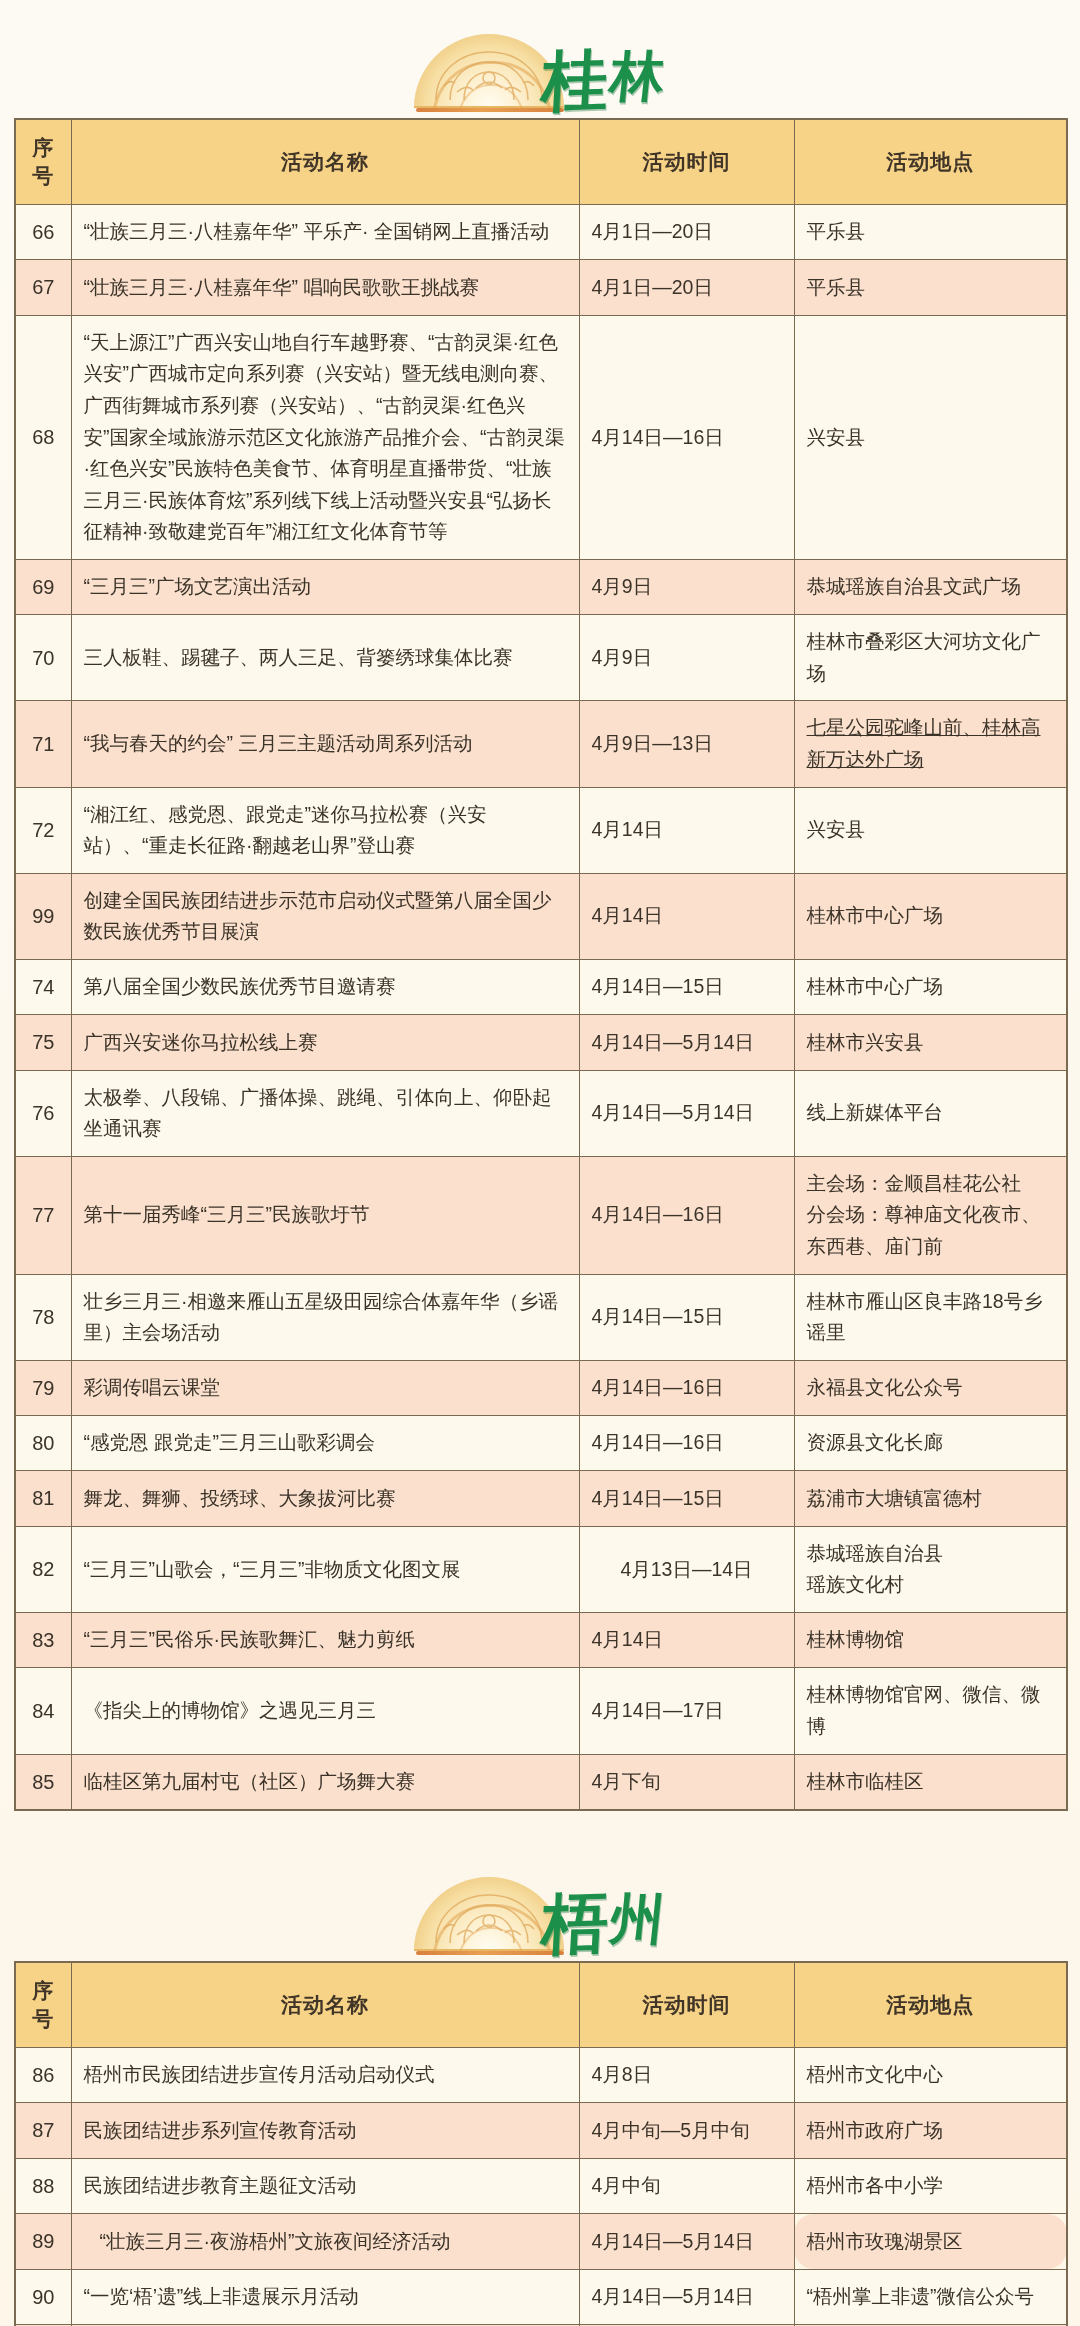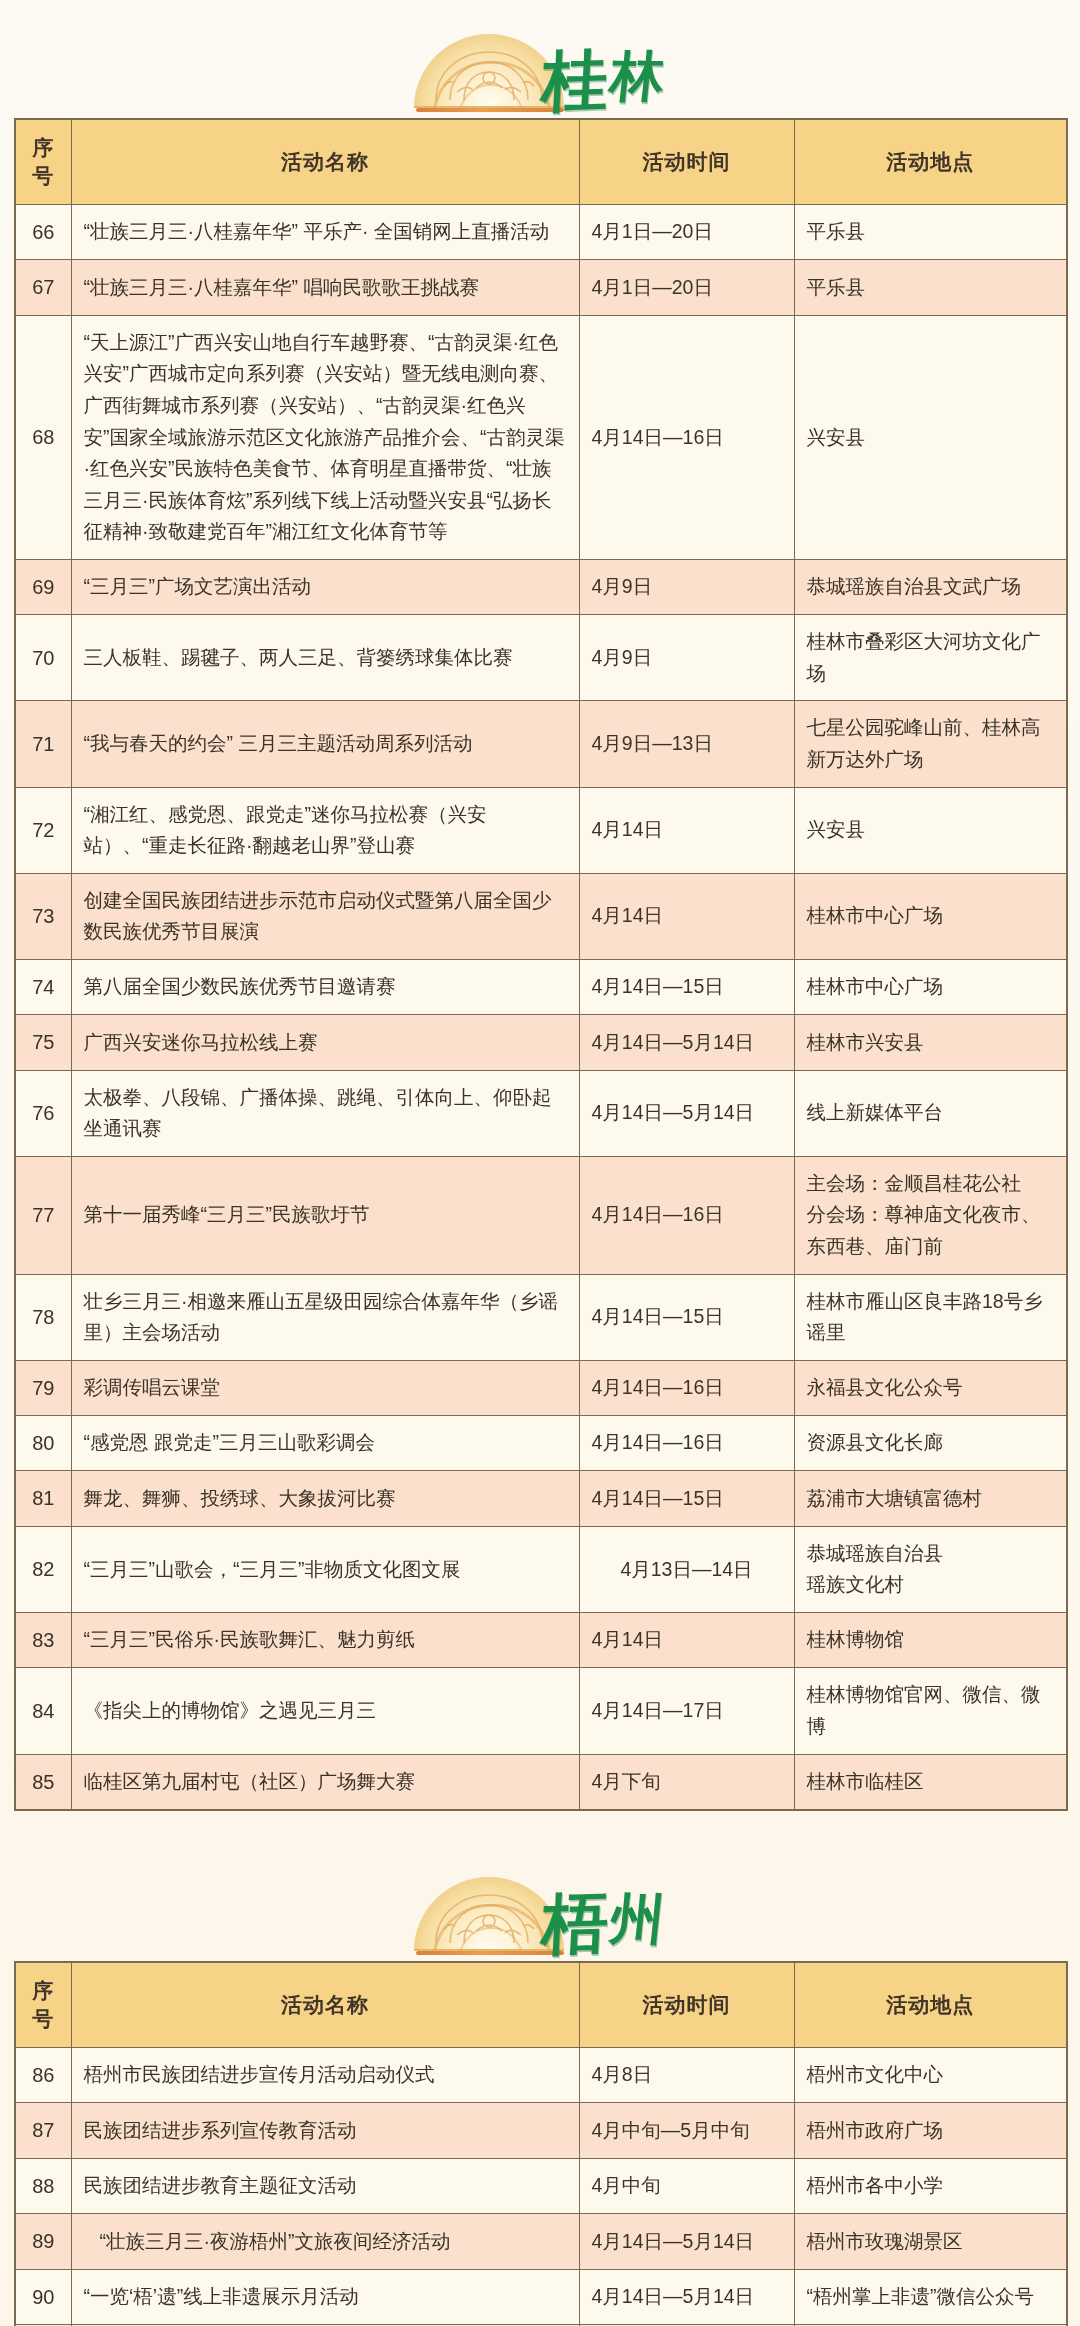--- a/index.html
+++ b/index.html
@@ -206,30 +206,30 @@
             <tr class="odd">
               <td class="num" style="white-space: pre-line;">70</td>
               <td style="white-space: pre-line;">三人板鞋、踢毽子、两人三足、背篓绣球集体比赛</td>
               <td style="white-space: pre-line;">4月9日</td>
               <td style="white-space: pre-line;">桂林市叠彩区大河坊文化广场</td>
             </tr>
             <tr class="even">
               <td class="num" style="white-space: pre-line;">71</td>
               <td style="white-space: pre-line;">“我与春天的约会” 三月三主题活动周系列活动</td>
               <td style="white-space: pre-line;">4月9日—13日</td>
-              <td style="white-space: pre-line;">七星公园驼峰山前、桂林高新万达外广场</td>
+              <td style="white-space: pre-line; text-decoration: underline;">七星公园驼峰山前、桂林高新万达外广场</td>
             </tr>
             <tr class="odd">
               <td class="num" style="white-space: pre-line;">72</td>
               <td style="white-space: pre-line;">“湘江红、感党恩、跟党走”迷你马拉松赛（兴安站）、“重走长征路·翻越老山界”登山赛</td>
               <td style="white-space: pre-line;">4月14日</td>
               <td style="white-space: pre-line;">兴安县</td>
             </tr>
             <tr class="even">
-              <td class="num" style="white-space: pre-line;">73</td>
+              <td class="num" style="white-space: pre-line;">99</td>
               <td style="white-space: pre-line;">创建全国民族团结进步示范市启动仪式暨第八届全国少数民族优秀节目展演</td>
               <td style="white-space: pre-line;">4月14日</td>
               <td style="white-space: pre-line;">桂林市中心广场</td>
             </tr>
             <tr class="odd">
               <td class="num" style="white-space: pre-line;">74</td>
               <td style="white-space: pre-line;">第八届全国少数民族优秀节目邀请赛</td>
               <td style="white-space: pre-line;">4月14日—15日</td>
               <td style="white-space: pre-line;">桂林市中心广场</td>
             </tr>
@@ -358,21 +358,21 @@
             <tr class="odd">
               <td class="num" style="white-space: pre-line;">88</td>
               <td style="white-space: pre-line;">民族团结进步教育主题征文活动</td>
               <td style="white-space: pre-line;">4月中旬</td>
               <td style="white-space: pre-line; margin-left: 14px;">梧州市各中小学</td>
             </tr>
             <tr class="even">
               <td class="num" style="white-space: pre-line;">89</td>
               <td style="white-space: pre-line; padding-left: 28px;">“壮族三月三·夜游梧州”文旅夜间经济活动</td>
               <td style="white-space: pre-line;">4月14日—5月14日</td>
-              <td style="white-space: pre-line;">梧州市玫瑰湖景区</td>
+              <td style="white-space: pre-line; border-radius: 20px;">梧州市玫瑰湖景区</td>
             </tr>
             <tr class="odd">
               <td class="num" style="white-space: pre-line; margin-left: 6px;">90</td>
               <td style="white-space: pre-line;">“一览‘梧’遗”线上非遗展示月活动</td>
               <td style="white-space: pre-line;">4月14日—5月14日</td>
               <td style="white-space: pre-line;">“梧州掌上非遗”微信公众号</td>
             </tr>
             <tr class="even">
               <td class="num" style="white-space: pre-line;">91</td>
               <td style="white-space: pre-line;">梧州市“金牌导游说广西”短视频大赛</td>

